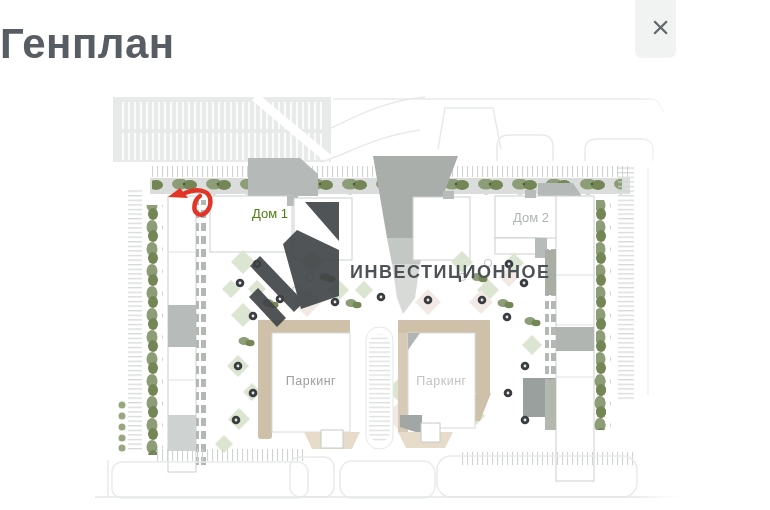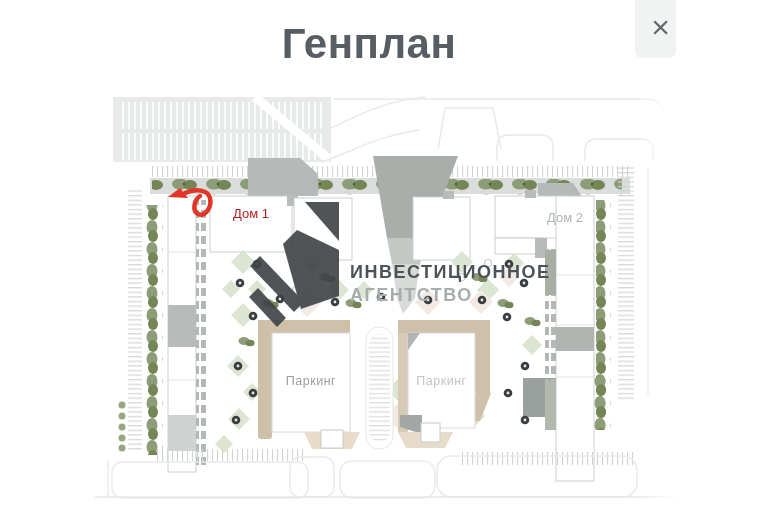--- a/index.html
+++ b/index.html
@@ -1,29 +1,29 @@
 <!DOCTYPE html>
 <html><head>
 <meta charset="utf-8">
 <style>
   html,body{margin:0;padding:0;background:#fff;}
   .stage{position:relative;width:770px;height:510px;background:#fff;overflow:hidden;
          font-family:"Liberation Sans", sans-serif;}
-  .title{position:absolute;left:0;top:20px;width:738px;text-align:center;
+  .title{position:absolute;left:0;top:20px;width:738px;
          font-size:42px;font-weight:bold;color:#575d62;letter-spacing:.5px;
          -webkit-user-select:none;}
   .close{position:absolute;left:635px;top:0;width:41px;height:58px;border:0;
          background:#f1f2f2;border-radius:0 0 7px 7px;cursor:pointer;
          display:flex;align-items:center;justify-content:center;padding:0 0 4px 10px;}
   .close span{font-size:32px;font-weight:400;color:#63686c;line-height:1;}
   .plan{position:absolute;left:0;top:0;width:770px;height:510px;}
   .plan svg{position:absolute;left:0;top:0;}
   .lbl{position:absolute;text-align:center;white-space:nowrap;}
-  .lbl-dom1{left:210px;top:206px;width:82px;font-size:13px;color:#b91c1c;}
-  .lbl-dom2{left:495px;top:210px;width:72px;font-size:13px;color:#b0b4b5;margin-left:34px;}
+  .lbl-dom1{left:210px;top:206px;width:82px;font-size:13px;color:#4d7c0f;padding-left:19px;}
+  .lbl-dom2{left:495px;top:210px;width:72px;font-size:13px;color:#b0b4b5;}
   .lbl-park-l{left:272px;top:374px;width:78px;font-size:12.5px;color:#9b9e9d;letter-spacing:.5px;}
   .lbl-park-r{left:408px;top:374px;width:67px;font-size:12.5px;color:#c2c4c3;letter-spacing:.5px;}
   .wm{position:absolute;left:350px;top:262px;line-height:1.15;}
   .wm .l1{font-size:18px;font-weight:bold;color:#4d5256;letter-spacing:1.5px;text-align:center;}
   .wm .l2{font-size:18px;font-weight:bold;color:#a7acac;letter-spacing:1.5px;margin-top:2px;}
   .fade-right{position:absolute;left:608px;top:92px;width:78px;height:410px;
       background:linear-gradient(90deg, rgba(255,255,255,0) 0%, rgba(255,255,255,0) 35%,
       rgba(255,255,255,.9) 85%, #fff 100%);pointer-events:none;}
 </style>
 </head>
@@ -313,18 +313,17 @@
       </g>
     </svg>
 
     <div class="lbl lbl-dom1">Дом 1</div>
     <div class="lbl lbl-dom2">Дом 2</div>
     <div class="lbl lbl-park-l">Паркинг</div>
     <div class="lbl lbl-park-r">Паркинг</div>
 
     <div class="wm">
       <div class="l1">ИНВЕСТИЦИОННОЕ</div>
-      <div class="l2">АГЕНТСТВО</div>
     </div>
 
     <div class="fade-right"></div>
   </div>
 </div>
 
 </body></html>

